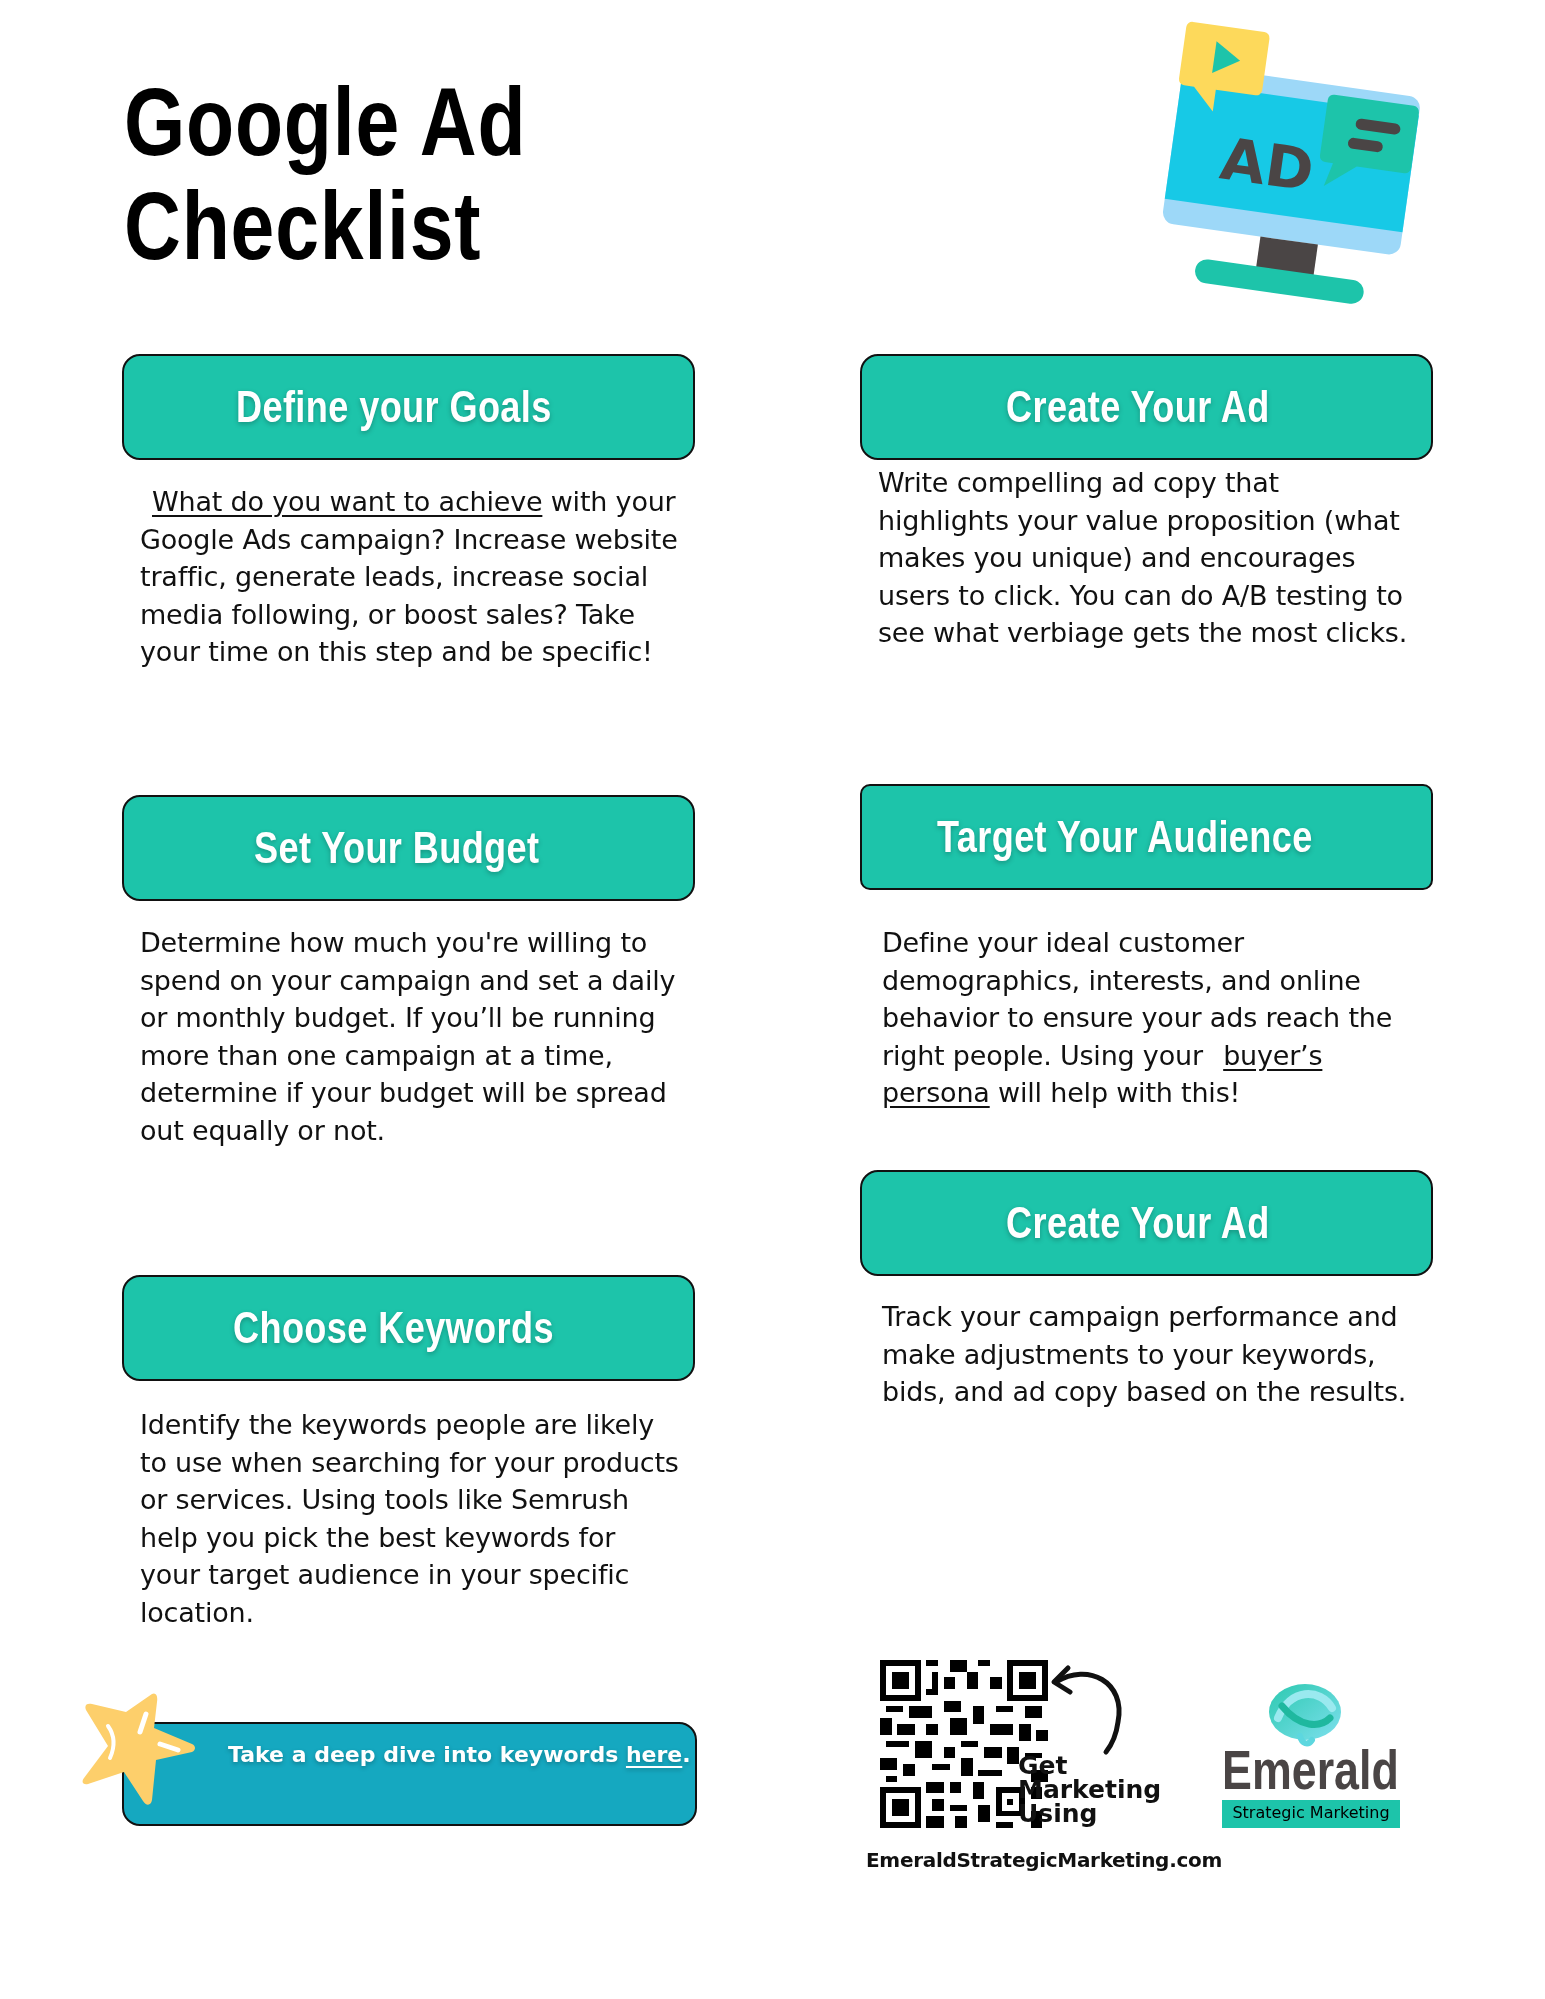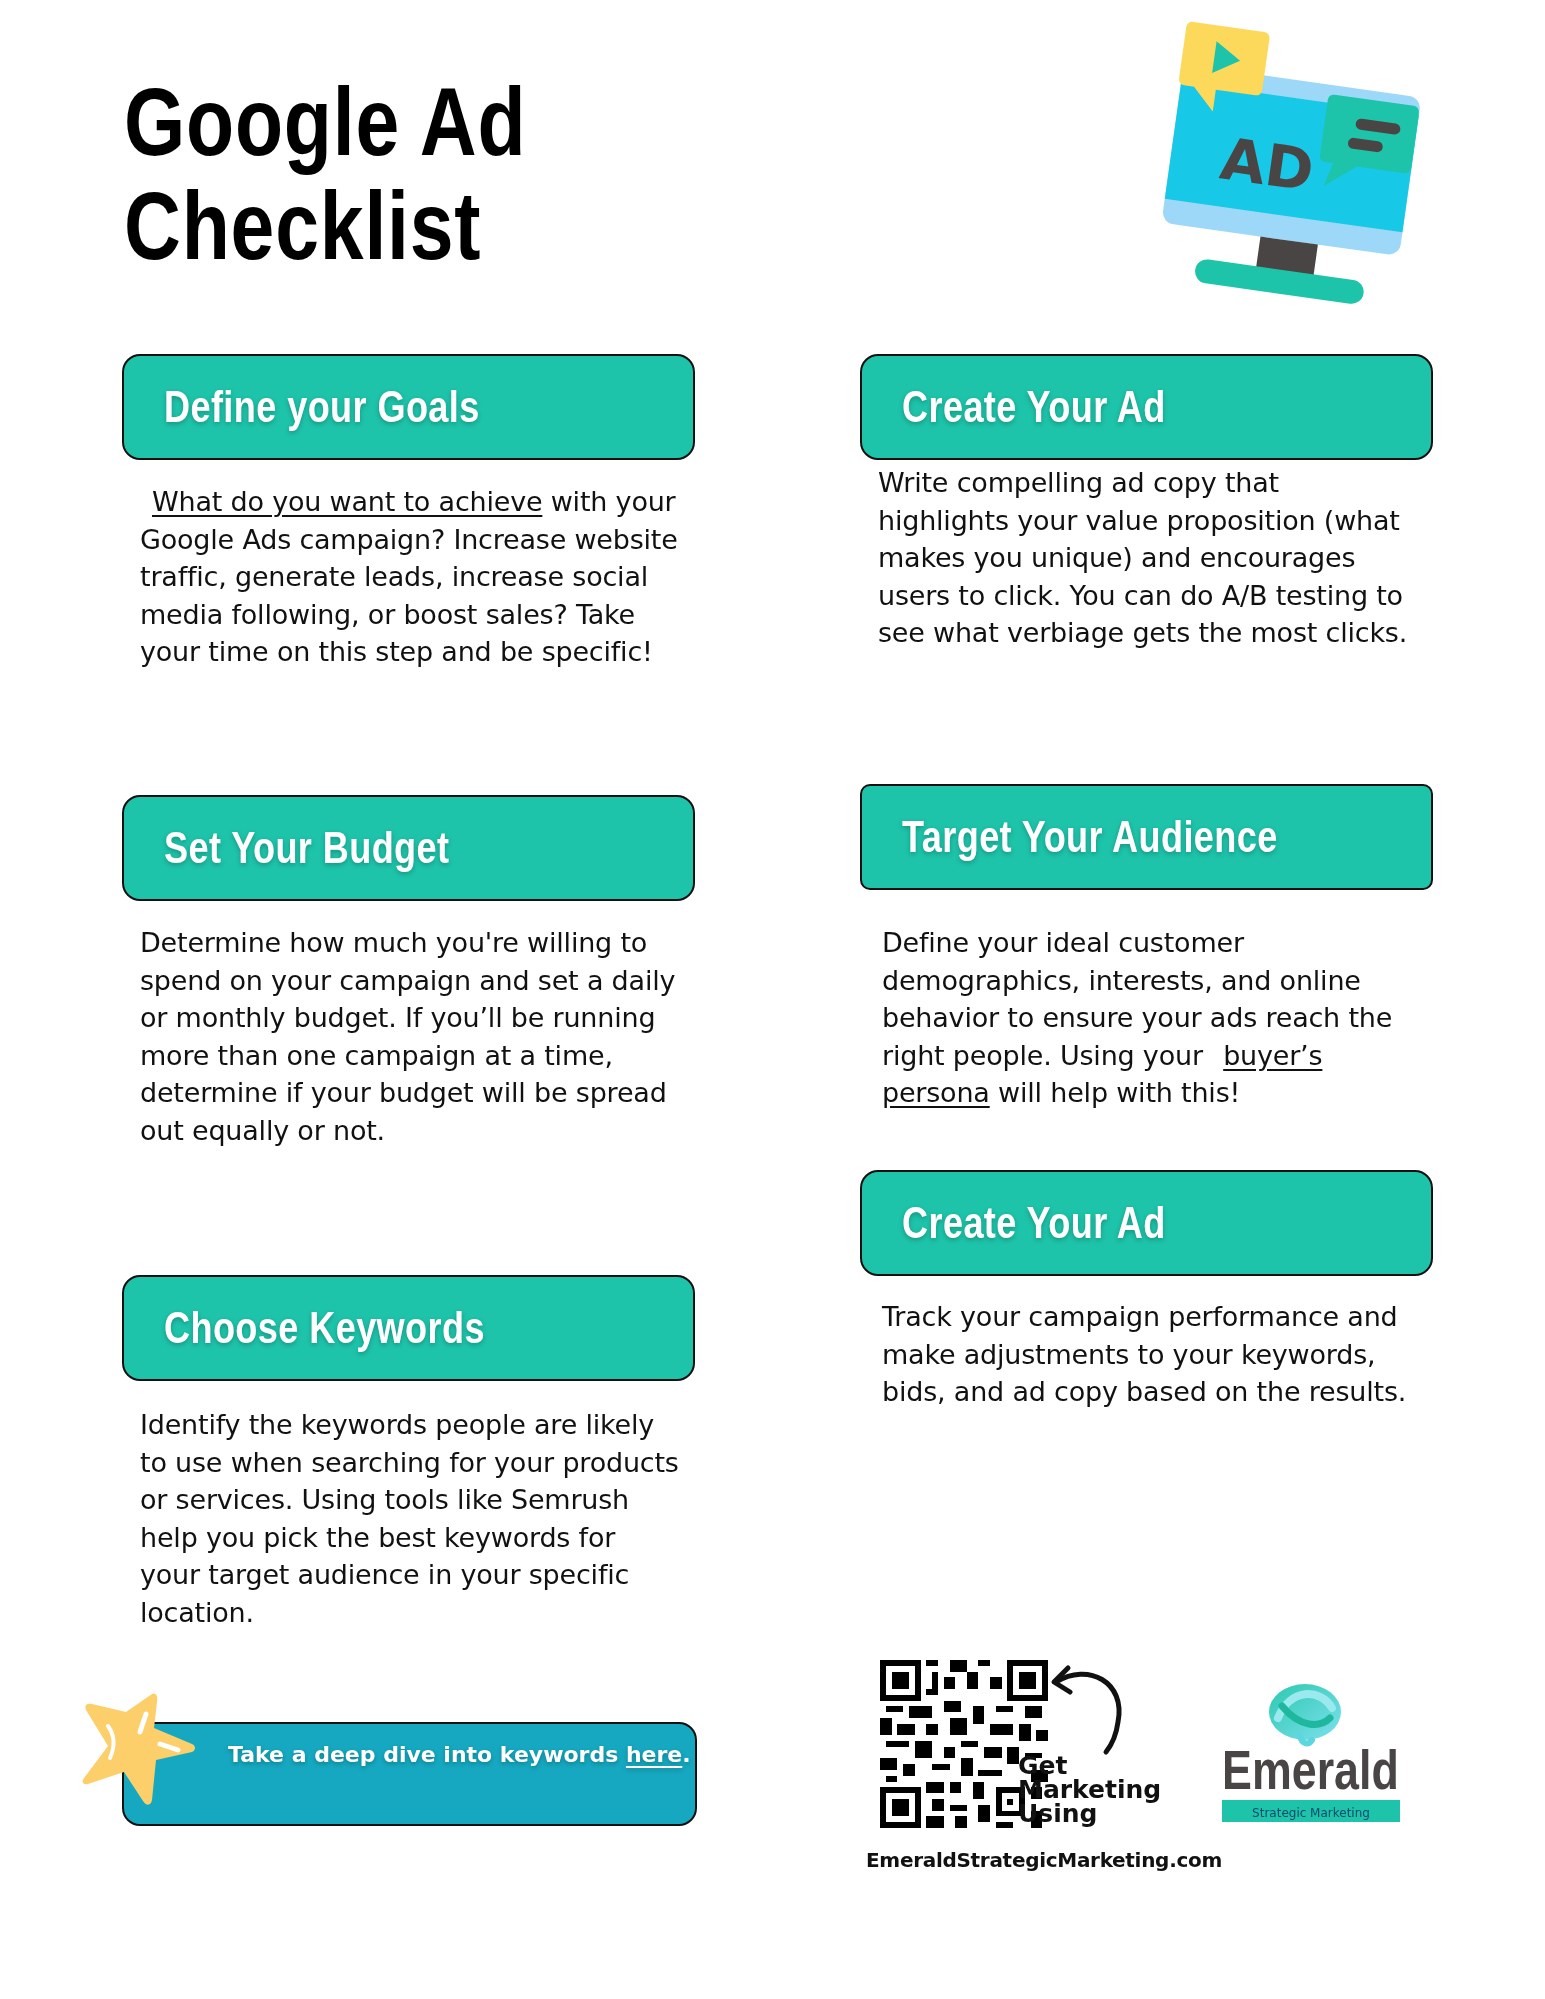--- a/index.html
+++ b/index.html
@@ -6,21 +6,21 @@
     body { width: 1545px; height: 1999px; position: relative; overflow: hidden;
            font-family: "DejaVu Sans", sans-serif; color: #111; }
     .title { position: absolute; left: 124px; top: 70px; margin: 0;
              font-family: "Liberation Sans", sans-serif; font-weight: 700;
              font-size: 96px; line-height: 104px; letter-spacing: 1px;
              transform: scaleX(0.82); transform-origin: left top; color: #000; }
     .title span { display: block; }
     .hero { position: absolute; left: 1150px; top: 20px; width: 280px; height: 300px; }
     .card-head { position: absolute; width: 573px; height: 106px; box-sizing: border-box;
                  background: #1dc4aa; border: 2px solid #111; border-radius: 18px;
-                 display: flex; align-items: center; padding-left: 40px; }
+                 display: flex; align-items: center; padding-left: 40px; justify-content: center; }
     .card-head h2 { margin: 0; color: #fff; font-family: "Liberation Sans", sans-serif;
                     font-weight: 700; font-size: 44px; letter-spacing: 0.5px;
                     transform: scaleX(0.82); transform-origin: left center;
                     text-shadow: 0 2px 6px rgba(0,0,0,0.25); white-space: nowrap; }
     .card-body { position: absolute; width: 540px; margin: 0;
                  font-family: "DejaVu Sans", sans-serif; font-size: 27px;
                  line-height: 37.5px; color: #111; letter-spacing: -0.2px; }
     .card-body u { text-decoration: underline; text-underline-offset: 4px; margin-left: 12px; }
     .cta { position: absolute; left: 122px; top: 1722px; width: 575px; height: 104px;
            box-sizing: border-box; background: #15a8c0; border: 2px solid #111;
@@ -33,23 +33,23 @@
     .arrow { position: absolute; left: 1048px; top: 1662px; width: 80px; height: 95px; }
     .help { position: absolute; left: 1018px; top: 1754px; margin: 0;
             font-family: "DejaVu Sans", sans-serif; font-weight: 700; font-size: 25px;
             line-height: 24px; color: #111; }
     .help span { display: block; }
     .logo-mark { position: absolute; left: 1260px; top: 1678px; width: 90px; height: 70px; }
     .logo-word { position: absolute; left: 1222px; top: 1740px; margin: 0;
                  font-family: "Liberation Sans", sans-serif; font-weight: 700;
                  font-size: 56px; line-height: 60px; color: #4a4545;
                  transform: scaleX(0.8); transform-origin: left top; }
-    .logo-tag { position: absolute; left: 1222px; top: 1800px; width: 178px; height: 22px;
-                background: #1dc4aa; color: #0c4a6e; font-family: "DejaVu Sans", sans-serif;
-                font-size: 12px; line-height: 26px; text-align: center; }
+    .logo-tag { position: absolute; left: 1222px; top: 1800px; width: 178px; height: 28px;
+                background: #1dc4aa; color: #000000; font-family: "DejaVu Sans", sans-serif;
+                font-size: 16px; line-height: 26px; text-align: center; }
     .site { position: absolute; left: 858px; top: 1840px; margin: 8px;
             font-family: "DejaVu Sans", sans-serif; font-weight: 700; font-size: 20px;
             color: #111; letter-spacing: -0.3px; }
   </style>
 </head>
 <body>
 
 <h1 class="title">
   <span>Google Ad</span>
   <span>Checklist</span>

